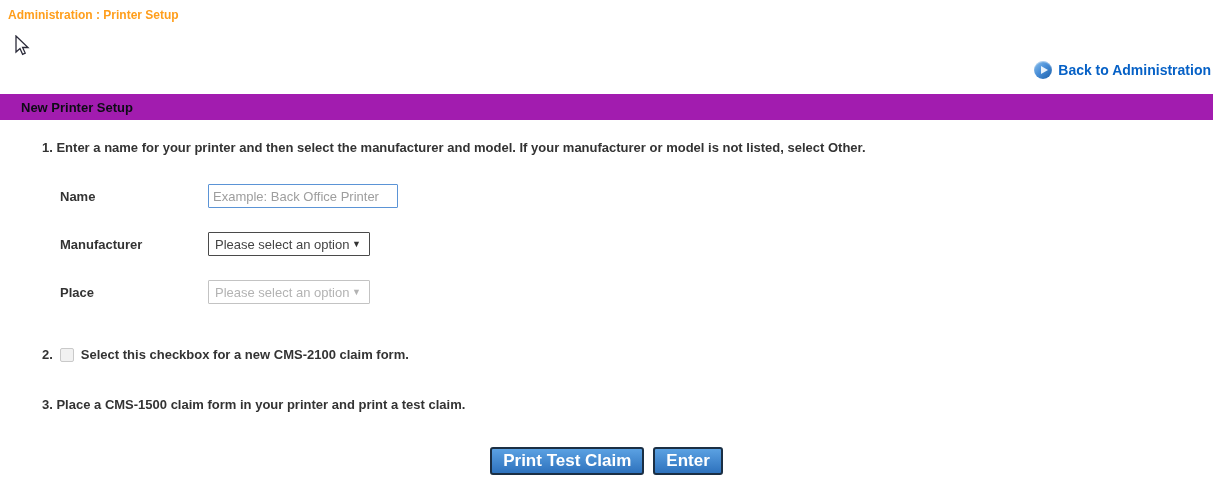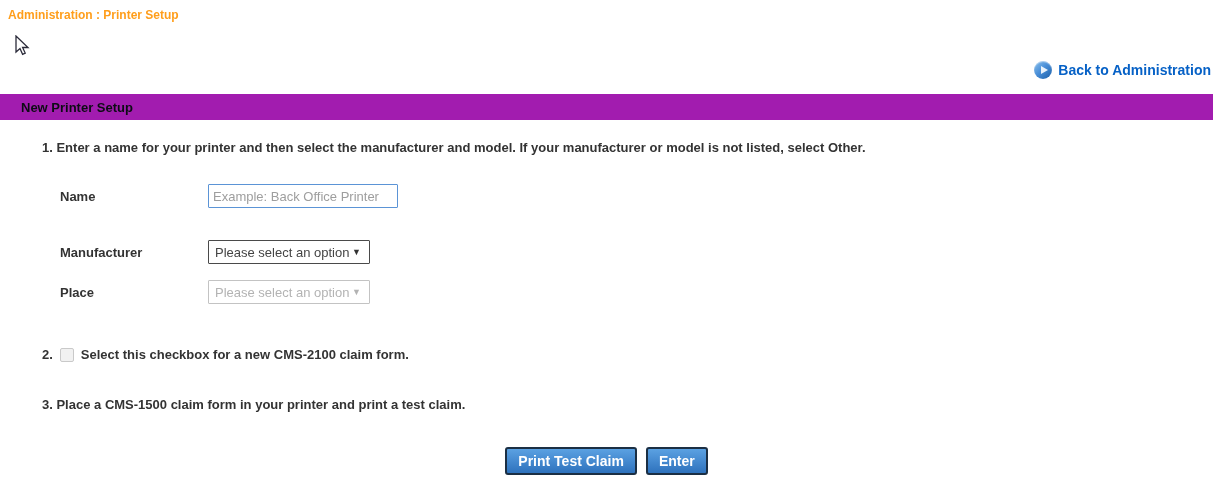--- a/index.html
+++ b/index.html
@@ -51,21 +51,21 @@
   .step3 { left:42px; top:397px; }
 
   .checkbox {
     width:14px; height:14px;
     background:#f1f1f1; border:1px solid #c9c9c9; border-radius:2px;
     display:inline-block; cursor:pointer;
   }
 
   .form-row { position:absolute; left:60px; display:flex; align-items:center; }
   .row-name { top:184px; }
-  .row-manufacturer { top:240px; }
+  .row-manufacturer { top:232px; }
   .row-model { top:280px; }
   .field-label {
     width:148px; font-size:13px; font-weight:bold; color:#333;
   }
   .text-input {
     width:190px; height:24px;
     border:1px solid #5b94d6; border-radius:1px;
     font-family:"Liberation Sans", sans-serif;
     font-size:13px; color:#444; padding:0 4px;
     outline:none; background:#fff;
@@ -85,21 +85,21 @@
 
   .button-row {
     position:absolute; left:0; top:447px; width:1213px; height:28px;
     display:flex; justify-content:center; gap:9px;
   }
   .btn {
     height:28px; padding:0 11px;
     background:linear-gradient(#5BA1E2,#2E72BD);
     border:2px solid #1B2F44; border-radius:3px;
     color:#ffffff; font-family:"Liberation Sans", sans-serif;
-    font-size:14px; font-weight:bold; cursor:pointer;
+    font-size:17px; font-weight:bold; cursor:pointer;
   }
 </style>
 </head>
 <body>
 
 <div class="page">
 
   <div class="page-title">Administration : Printer Setup</div>
 
   <svg class="cursor" width="20" height="22" viewBox="0 0 20 22">

